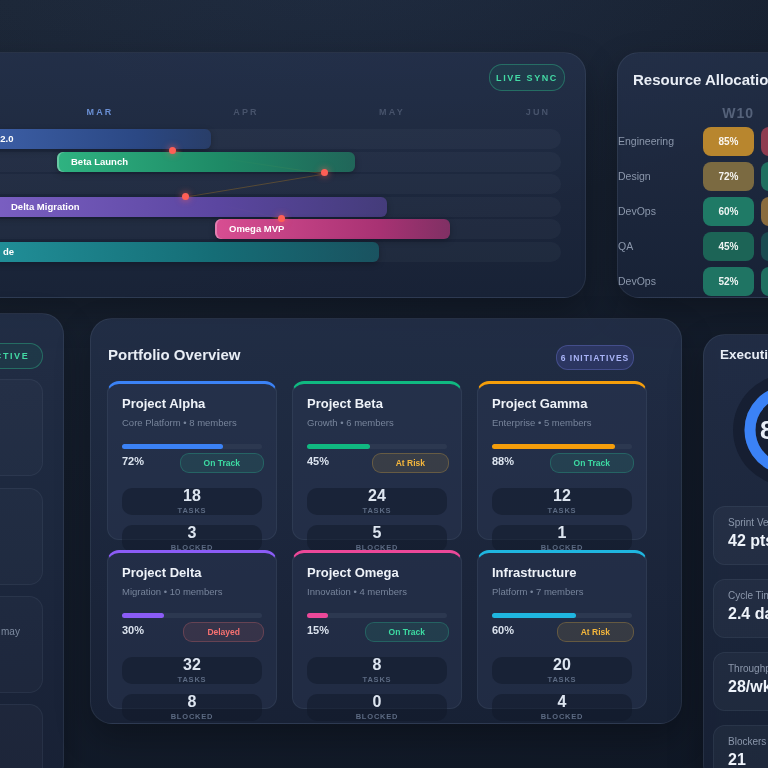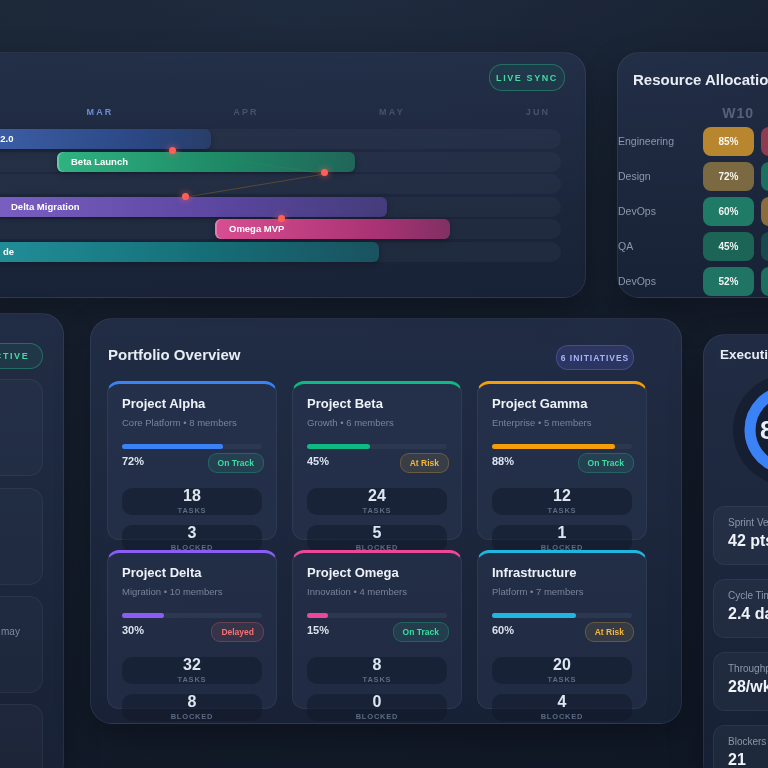--- a/index.html
+++ b/index.html
@@ -70,21 +70,21 @@
     background:rgba(99,102,241,0.18);border:1px solid rgba(129,140,248,0.28);}
   .pcard{position:absolute;width:168px;height:155px;border-radius:12px;
     background:rgba(41,54,82,0.5);border:1px solid rgba(148,163,184,0.1);
     border-top:3px solid #888;}
   .pc-title{position:absolute;left:14px;top:12px;font-size:13px;font-weight:bold;color:#eef2f8;}
   .pc-meta{position:absolute;left:14px;top:33px;font-size:9.5px;color:#77849b;}
   .pc-track{position:absolute;left:14px;right:14px;top:60px;height:5px;border-radius:3px;
     background:#2c3850;}
   .pc-fill{height:5px;border-radius:3px;}
   .pc-pct{position:absolute;left:14px;top:71px;font-size:11px;font-weight:bold;color:#dbe3ee;}
-  .pc-status{position:absolute;right:12px;top:69px;height:18px;padding:0 9px;
+  .pc-status{position:absolute;right:12px;top:69px;height:18px;padding:0 23px;
     display:flex;align-items:center;border-radius:9px;font-size:8.5px;font-weight:bold;}
   .st-green{color:#3ddba2;background:rgba(45,212,160,0.1);border:1px solid rgba(45,212,160,0.25);}
   .st-amber{color:#f5b73c;background:rgba(245,183,60,0.1);border:1px solid rgba(245,183,60,0.25);}
   .st-red{color:#f87171;background:rgba(248,113,113,0.1);border:1px solid rgba(248,113,113,0.25);}
   .pc-stats{position:absolute;left:14px;right:14px;top:104px;display:flex;gap:10px;flex-direction:column;}
   .pc-box{flex:1;height:46px;border-radius:10px;background:rgba(15,23,40,0.5);
     display:flex;flex-direction:column;align-items:center;justify-content:center;gap:2px;}
   .pc-box .v{font-size:16px;font-weight:bold;color:#dde5f0;line-height:16px;}
   .pc-box .l{font-size:7.5px;font-weight:bold;letter-spacing:0.8px;color:#5c6a82;}
   

